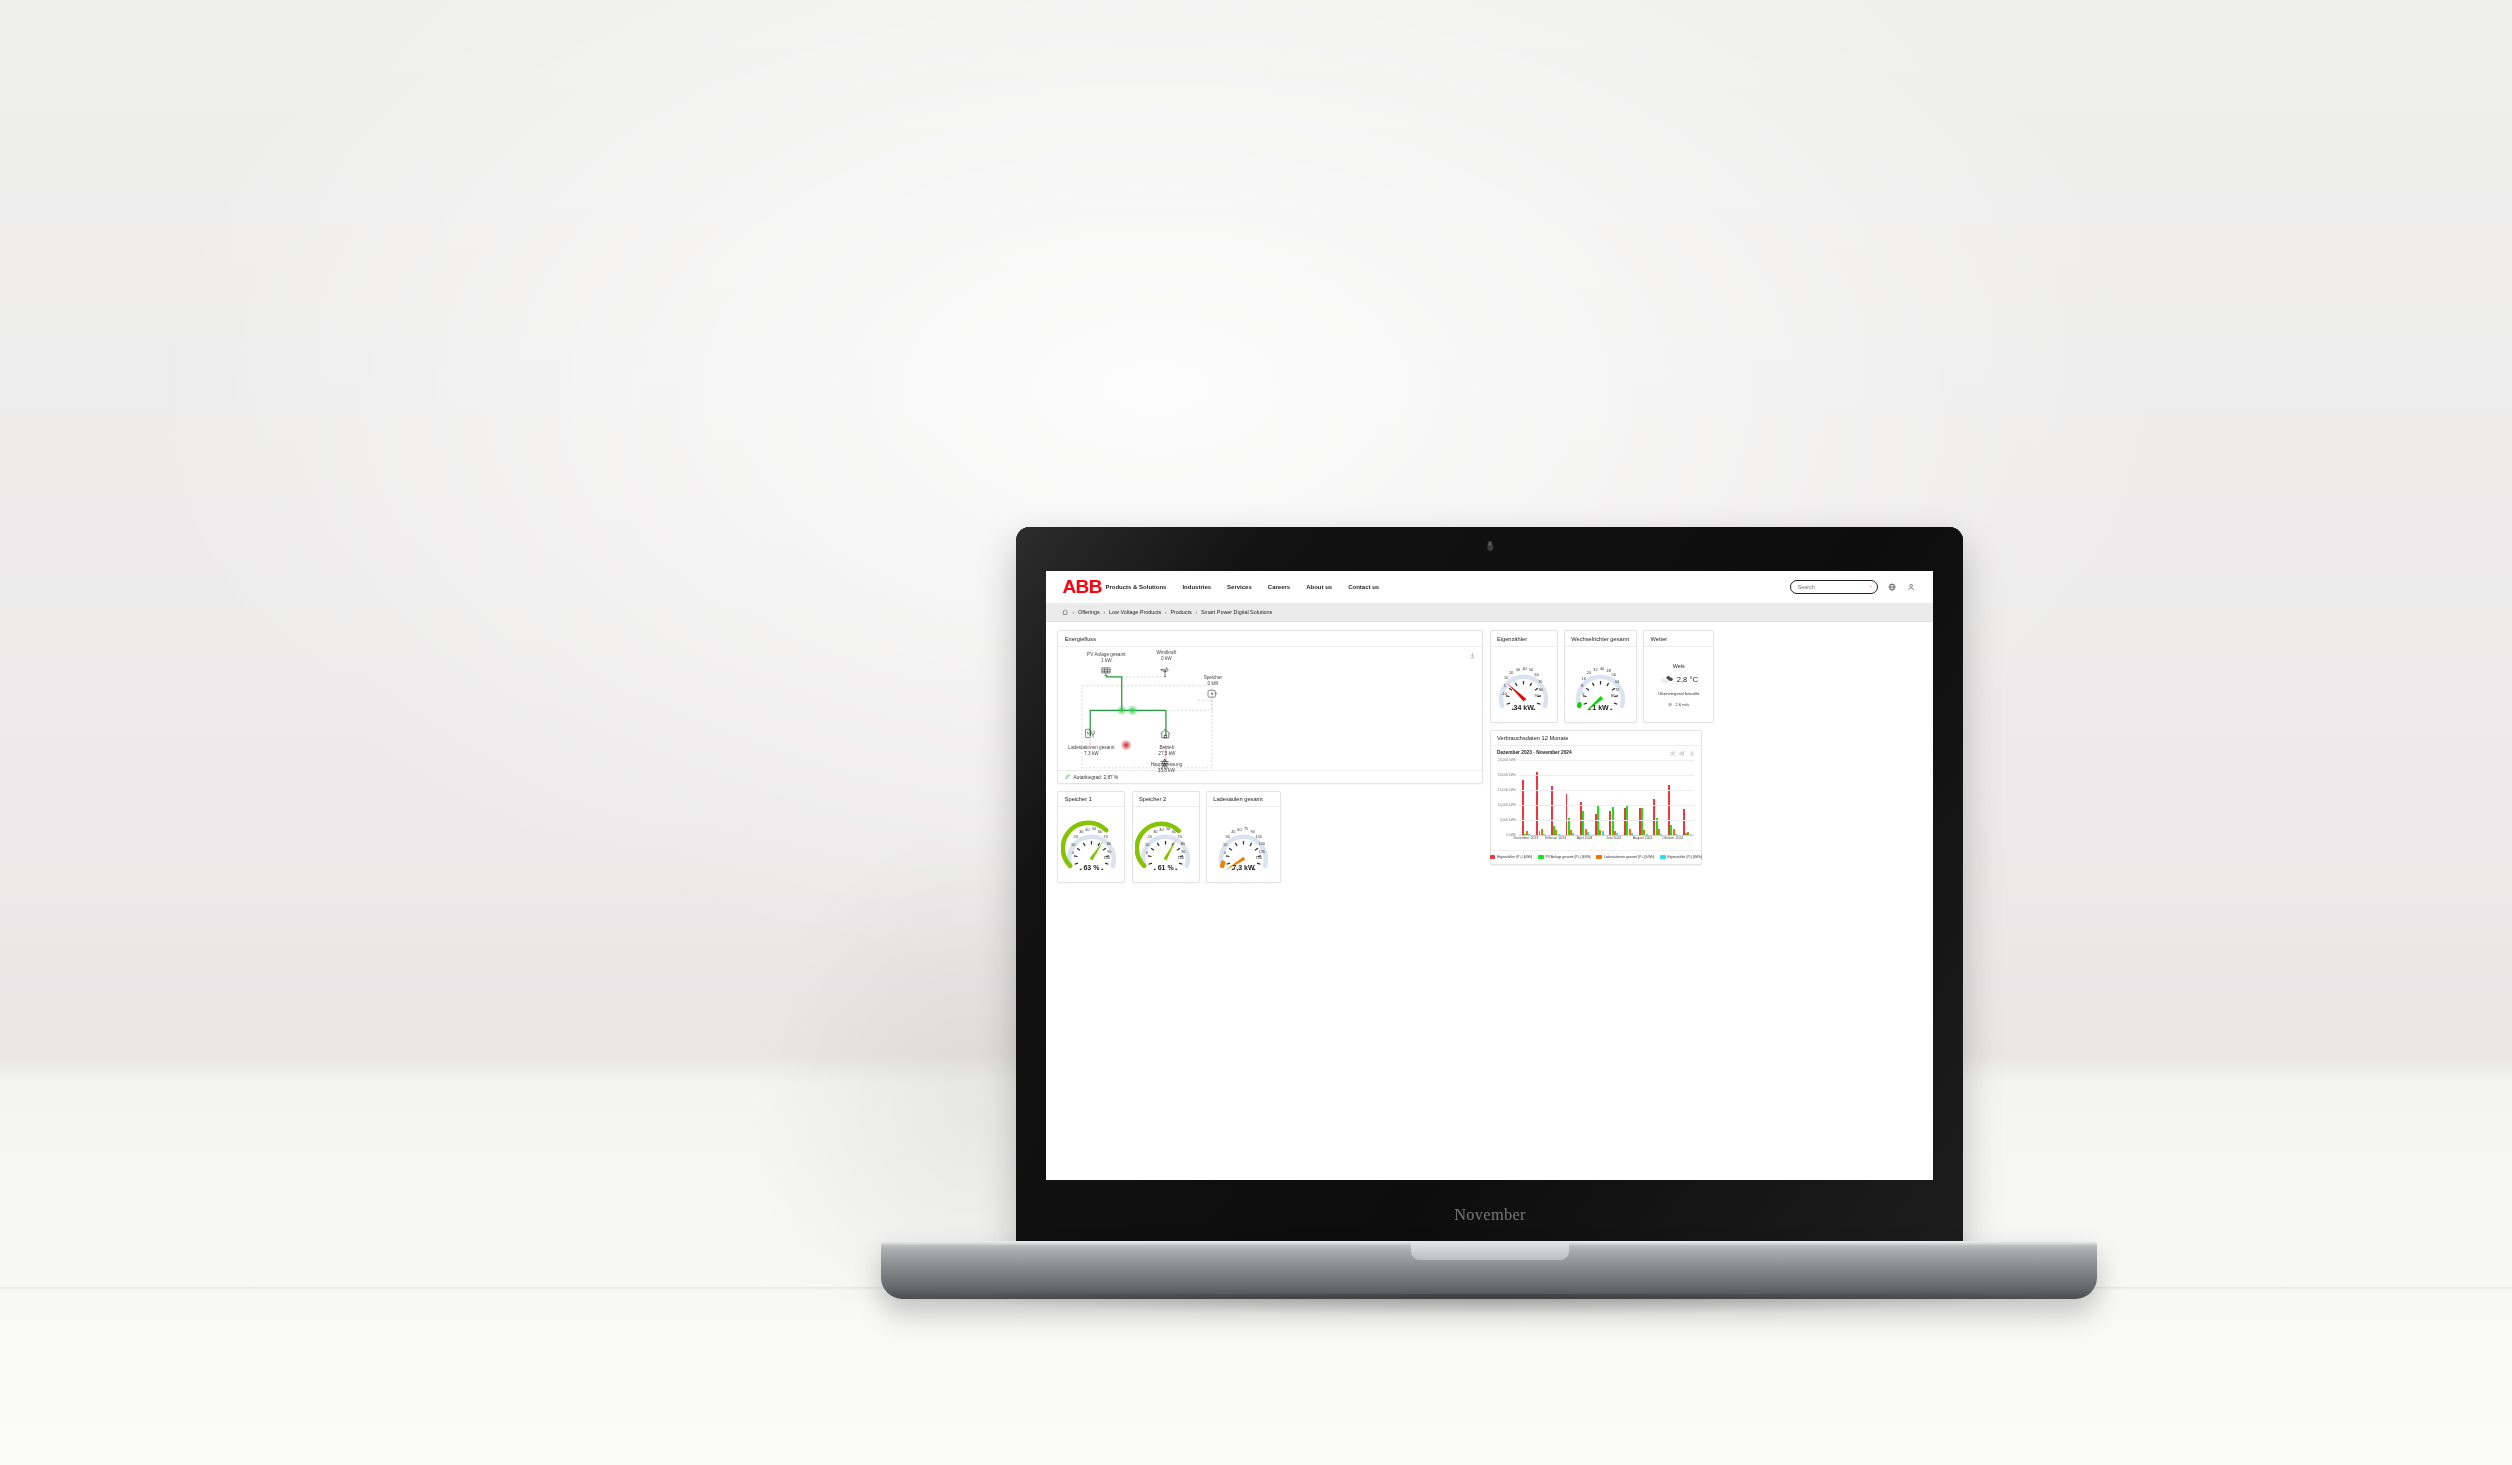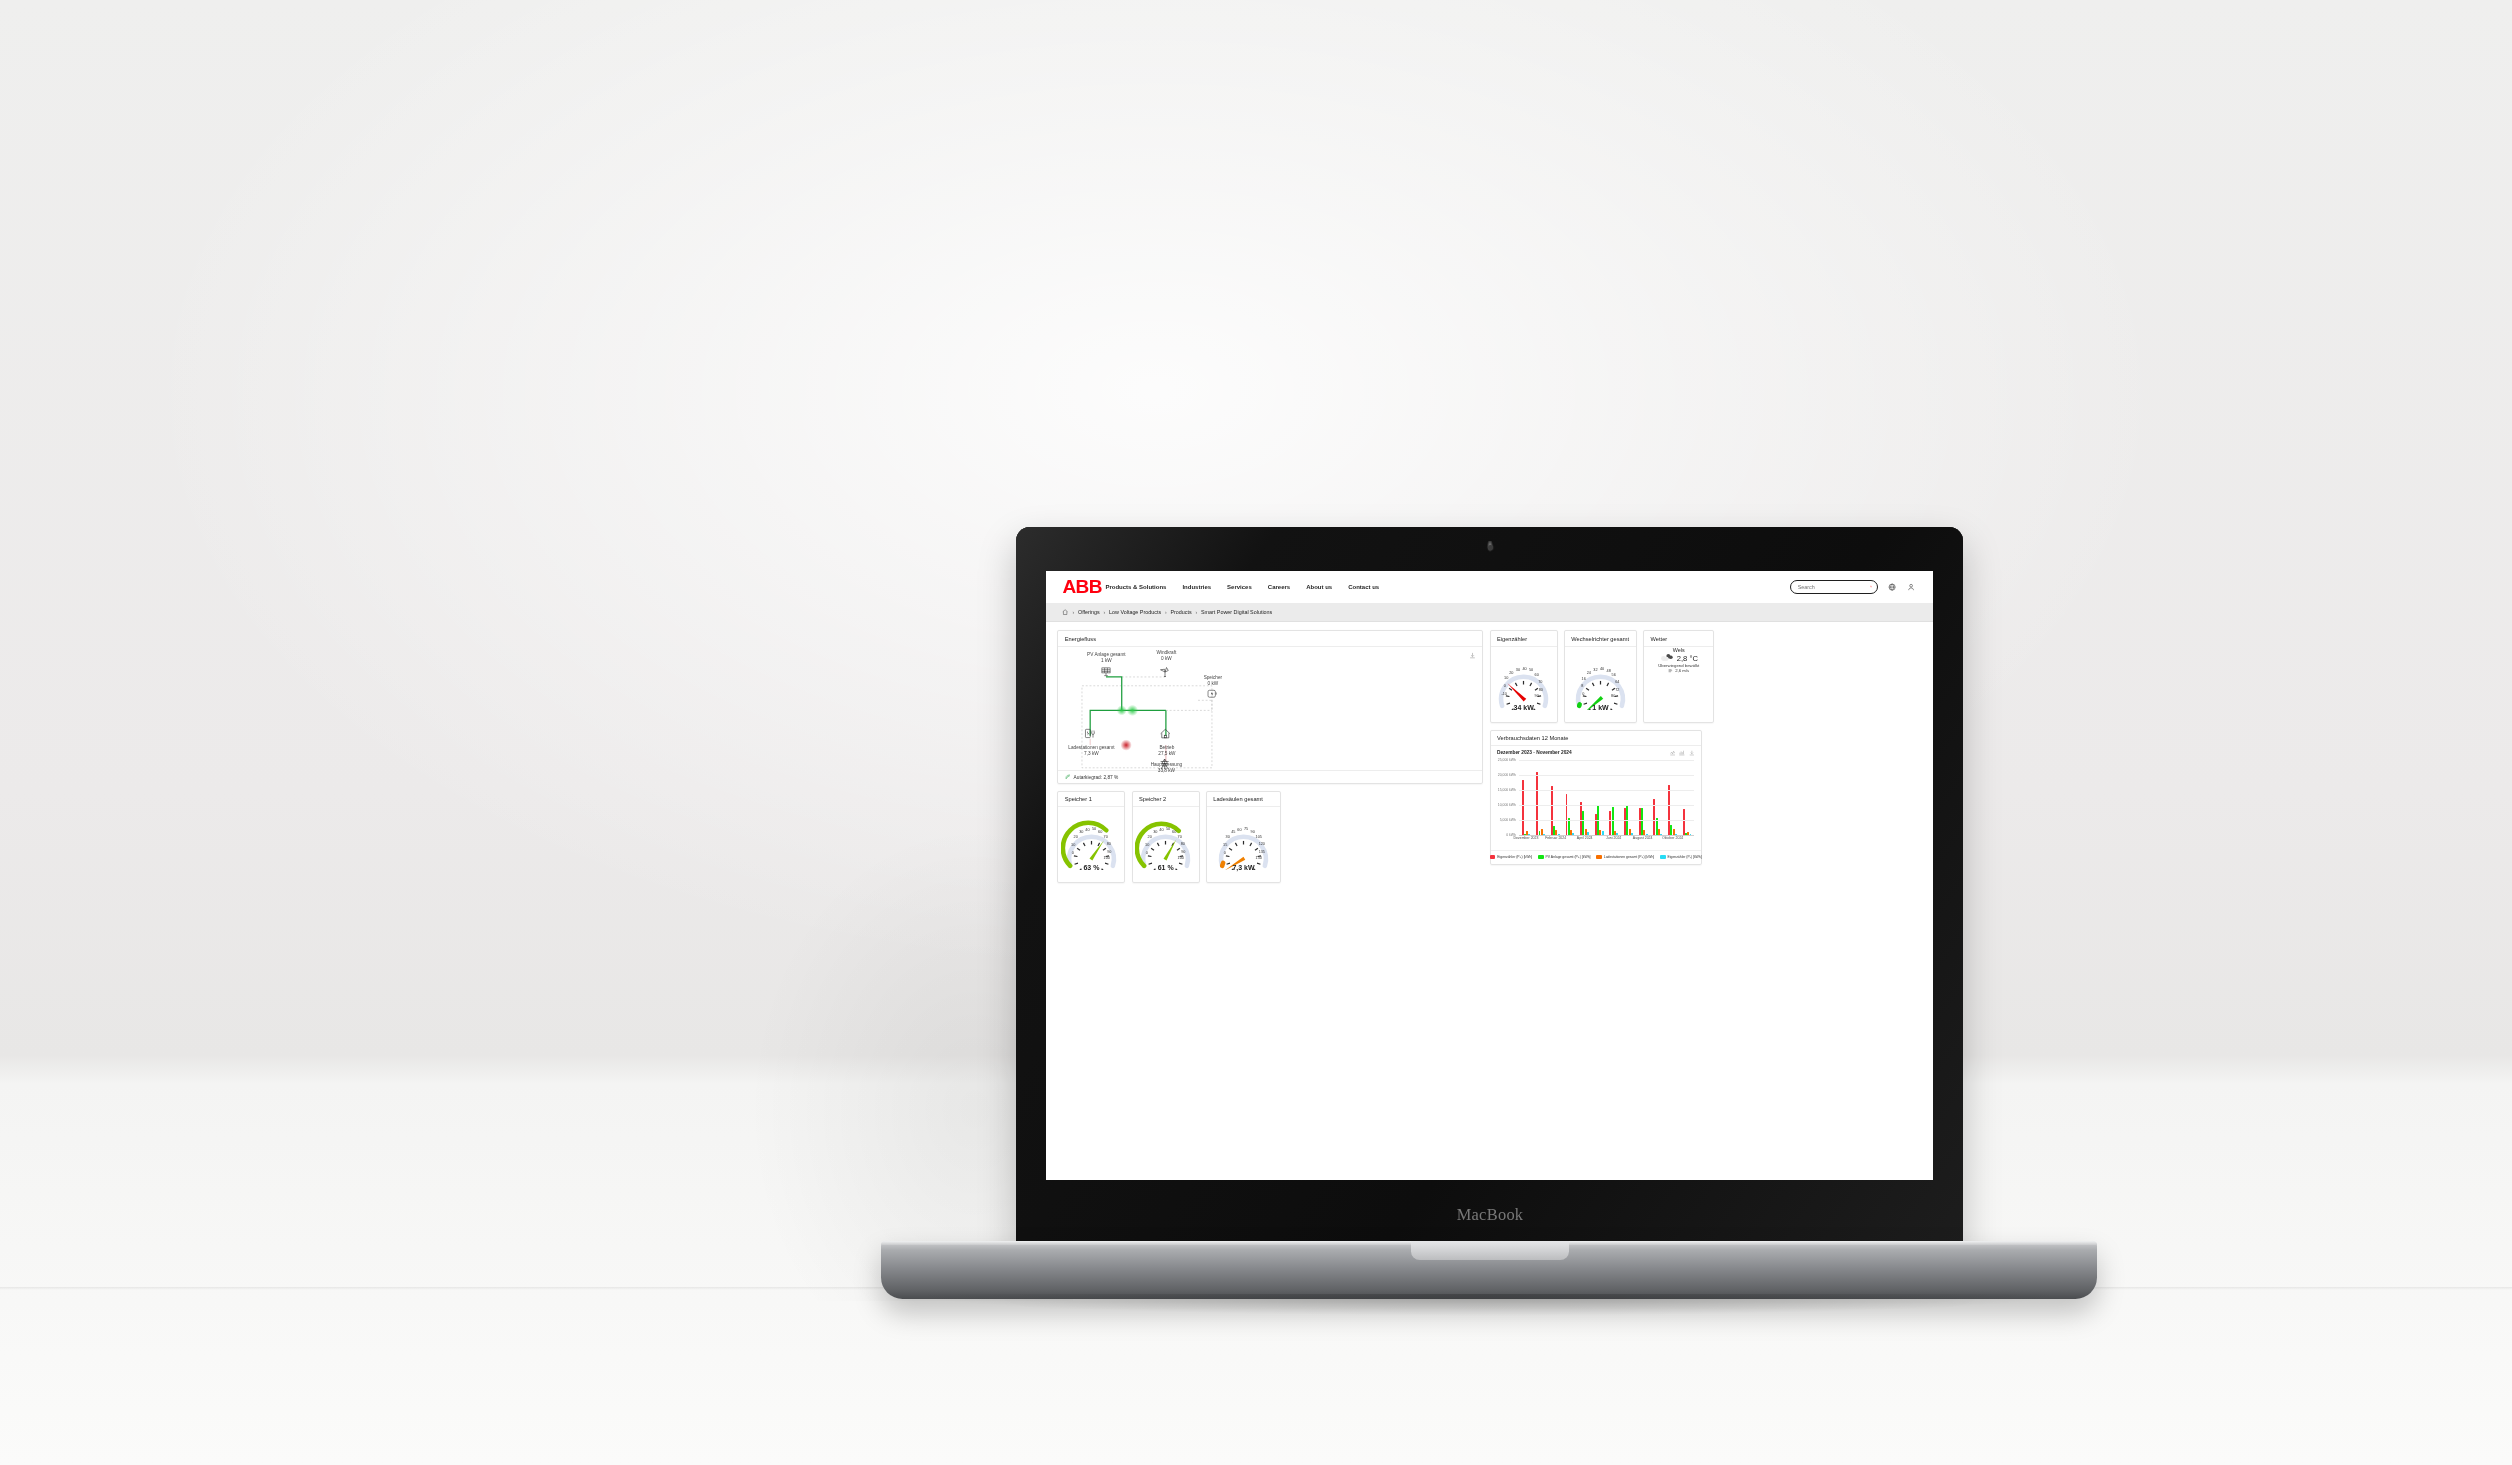--- a/index.html
+++ b/index.html
@@ -85,21 +85,21 @@
   .node-ico{position:absolute;color:#2b2b2b;}
   .footer-bar{border-top:0.6px solid #ededed;padding:3.2px 6.3px;display:flex;align-items:center;gap:3.2px;font-size:4.8px;color:#333;}
 
   
   .mini{width:66px;}
   .mini .card-body{height:75px;display:flex;flex-direction:column;align-items:center;justify-content:center;}
   .g-value{font-size:7px;font-weight:bold;color:#1b1b1b;margin-top:-6.3px;}
 
   
   .weather{width:69px;}
-  .weather .card-body{height:75px;display:flex;flex-direction:column;align-items:center;gap:0;}
+  .weather .card-body{height:75px;display:flex;flex-direction:column;align-items:center;justify-content:center;gap:6px;}
   .w-city{font-size:5.4px;color:#2a2a2a;}
   .w-tmprow{display:flex;align-items:center;gap:3.2px;}
   .w-temp{font-size:7.6px;color:#1f1f1f;}
   .w-desc{font-size:4.3px;color:#3a3a3a;}
   .w-wind{font-size:4.3px;color:#3a3a3a;display:flex;align-items:center;gap:1.9px;}
 
   
   .small-g{width:66px;}
   .small-g .card-body{height:75px;display:flex;flex-direction:column;align-items:center;justify-content:center;}
 
@@ -810,19 +810,19 @@
                 </div>
             </div>
 
           </div>
         </div>
       </div>
 
     </div>
   </div>
 
-  <div id="chinlogo">MacBook</div>
+  <div id="chinlogo">November</div>
   <div id="base"></div>
   <div id="baseTopHL"></div>
   <div id="notch"></div>
   <div id="baseShadow"></div>
 </div>
 
 
 </body></html>

